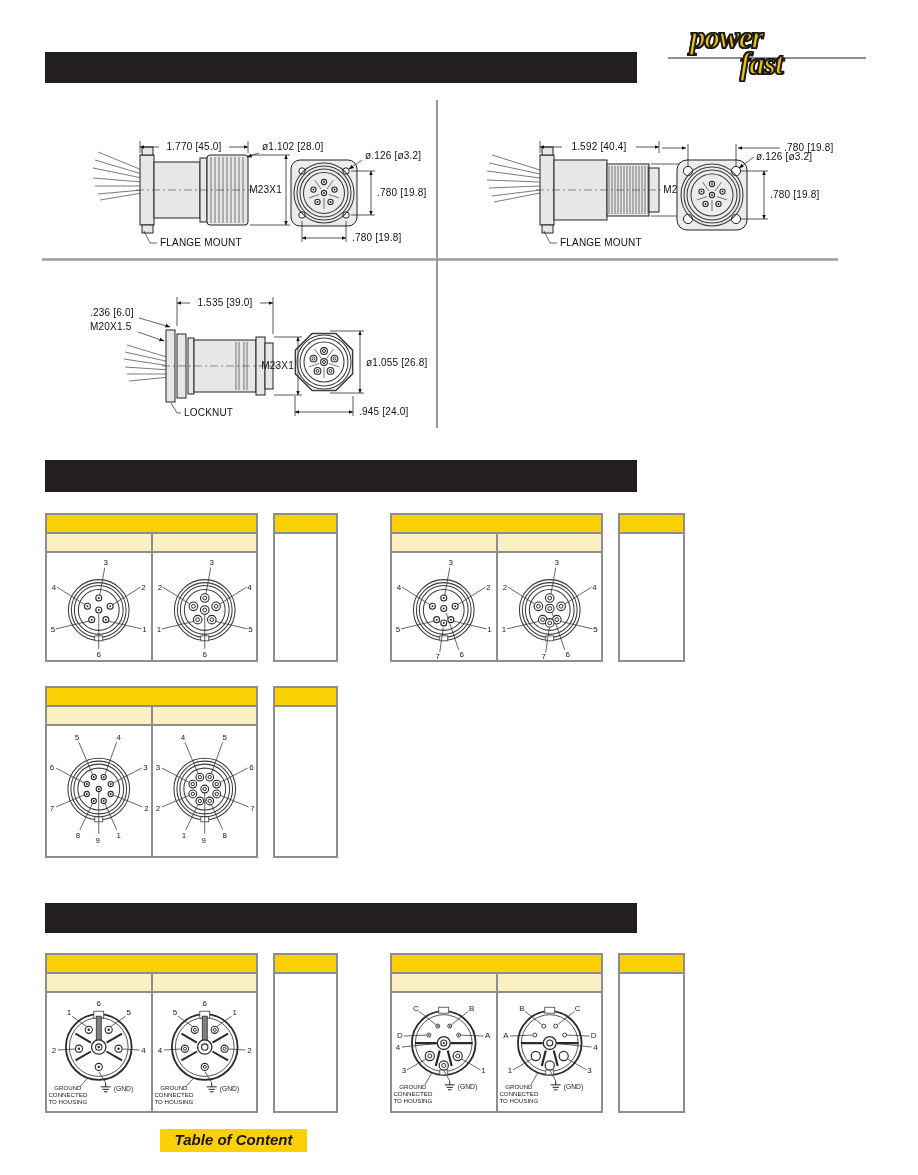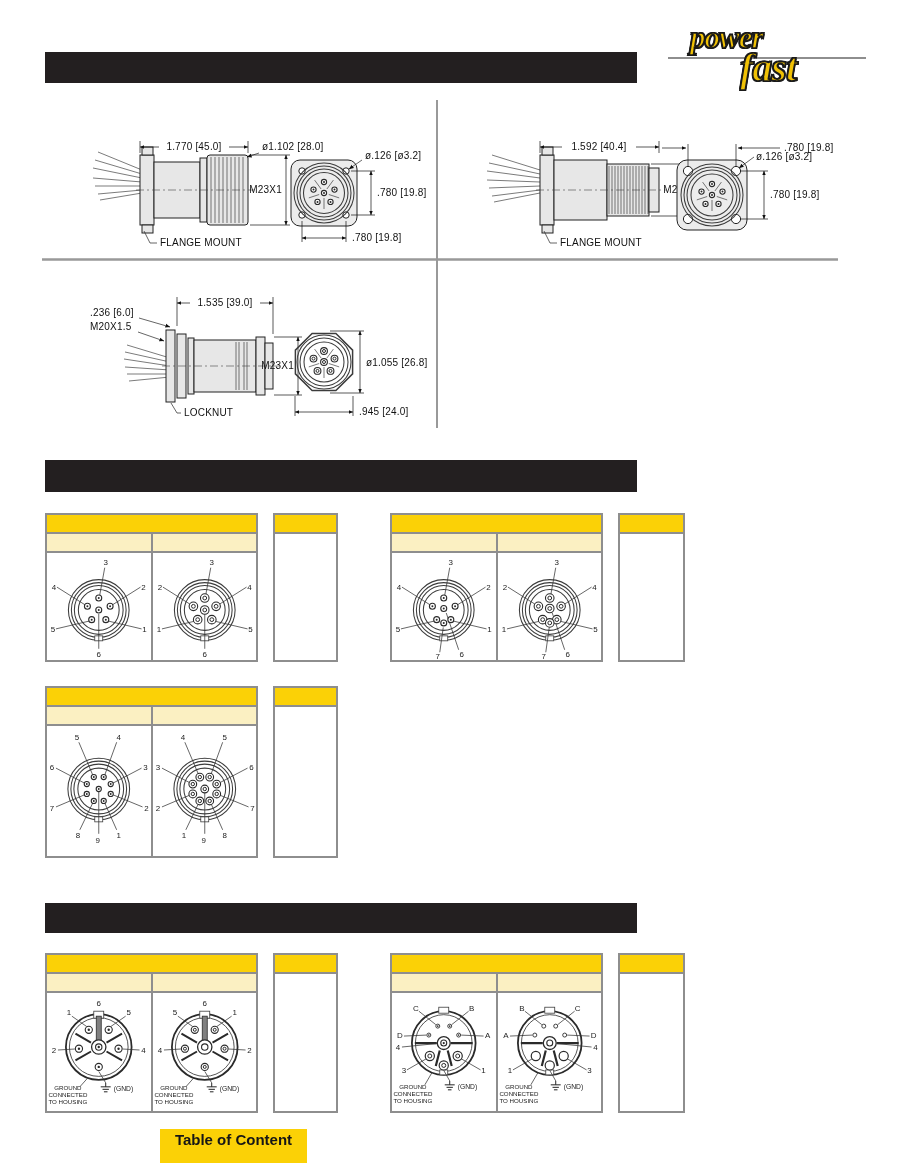--- a/index.html
+++ b/index.html
@@ -7,36 +7,36 @@
           font-family:"Liberation Sans",sans-serif;}
   .abs{position:absolute;}
   .bar{position:absolute;background:#231F20;}
   
   .logo{position:absolute;left:668px;top:16px;width:198px;height:68px;font-family:Liberation Serif, serif;}
   .logo .gline{position:absolute;left:0;top:41px;width:198px;height:2px;background:#8E8E8E;}
   .logo .w{position:absolute;font-style:italic;font-weight:900;color:#F0C105;
            -webkit-text-stroke:1.6px #1a1a1a;text-shadow:1px 1px 0 #1a1a1a,-1px -1px 0 #1a1a1a,
            1px -1px 0 #1a1a1a,-1px 1px 0 #1a1a1a;letter-spacing:-1px;line-height:1;}
   .logo .w1{left:22px;top:6px;font-size:31px;}
-  .logo .w2{left:72px;top:32px;font-size:40px;}
+  .logo .w2{left:72px;top:32px;font-size:31px;}
   
   .ptable,.scol{position:absolute;border:2px solid #8E8E8E;background:#fff;box-sizing:border-box;}
   .yhead{height:17px;background:#FBD106;}
   .chead{height:17px;background:#FBF0C2;border-top:2px solid #8E8E8E;border-bottom:2px solid #8E8E8E;
          display:flex;}
   .chead .cell{flex:1;}
   .chead .cell + .cell{border-left:2px solid #8E8E8E;}
   .dbody{display:flex;}
   .dcell{flex:1;position:relative;}
   .dcell + .dcell{border-left:2px solid #8E8E8E;}
   .dcell svg{display:block;width:100%;height:100%;}
   .scol .yhead{border-bottom:2px solid #8E8E8E;}
   
-  .toc{position:absolute;left:160px;top:1129px;width:147px;height:34px;background:#FBD106;
-       color:#161616;font-size:15px;font-weight:700;text-align:center;line-height:21px;cursor:pointer;}
+  .toc{position:absolute;left:160px;top:1129px;width:147px;height:23px;background:#FBD106;
+       color:#161616;font-size:15px;font-weight:700;text-align:center;line-height:21px;cursor:pointer;font-style:italic;}
   
   .fillg{fill:#e7e7e7;stroke:#222;stroke-width:1;}
   .holec{fill:#fff;stroke:#222;stroke-width:1;}
   .thin{stroke:#222;stroke-width:.6;fill:none;}
   .cl{stroke:#444;stroke-width:.6;fill:none;stroke-dasharray:8,3,2,3;}
   .dimln{stroke:#111;stroke-width:.7;fill:none;}
   .ldr{stroke:#333;stroke-width:.75;fill:none;}
   .ring{fill:none;stroke:#3c3c3c;stroke-width:1.1;}
   .rings circle{fill:none;stroke:#3c3c3c;stroke-width:1.05;}
   .notch{fill:#fff;stroke:#3c3c3c;stroke-width:.8;}

